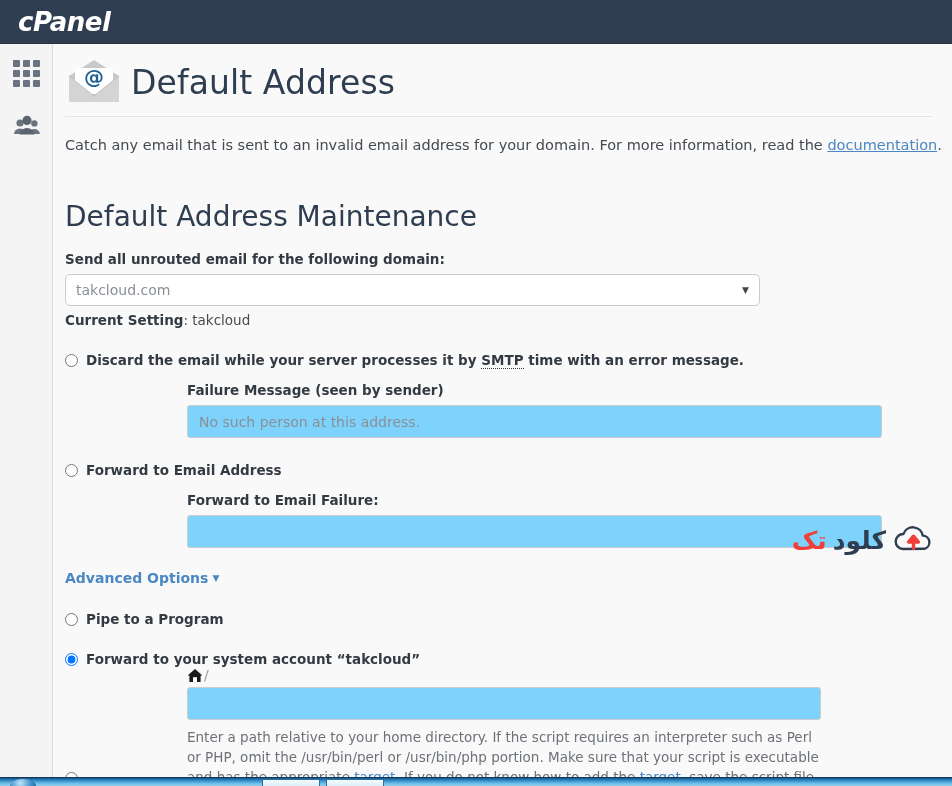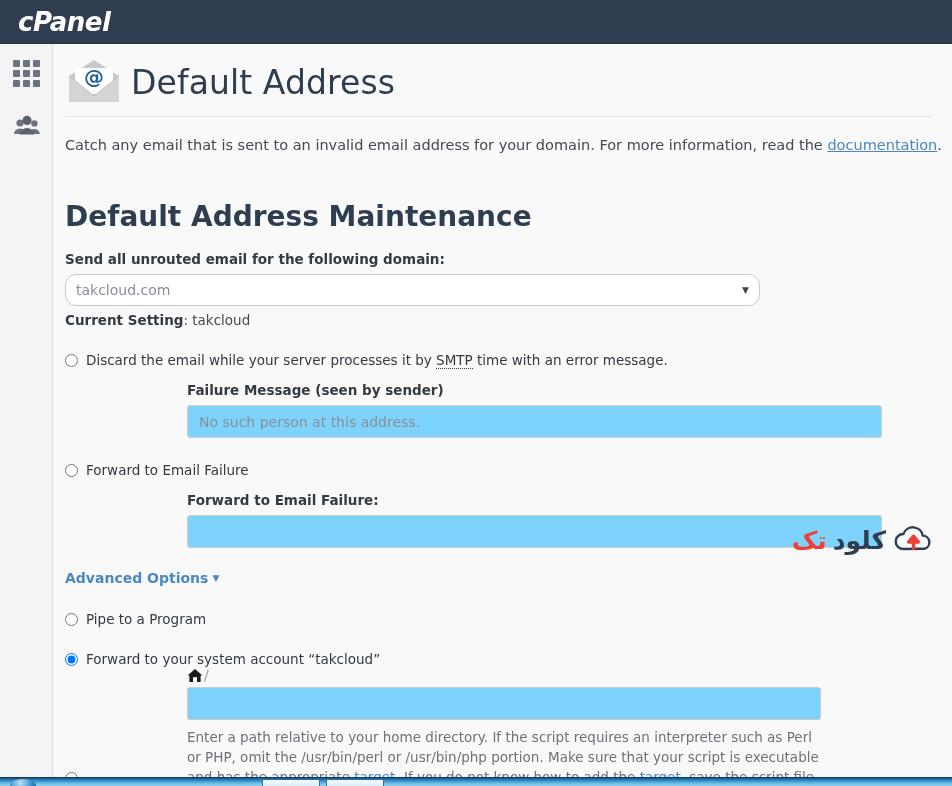--- a/index.html
+++ b/index.html
@@ -76,37 +76,37 @@
     font-size: 14.5px;
     color: #444a52;
     padding: 18px 0 0 0;
     line-height: 1.4;
   }
   a.link { color: #4b87c3; cursor: pointer; }
   a.link.plain { text-decoration: none; }
 
   h2.section-title {
     font-size: 28px;
-    font-weight: bold;
+    font-weight: normal;
     color: #2e3e50;
     margin: 45px 0 18px 0;
   }
 
   .field-label {
     font-size: 13.5px;
     font-weight: bold;
     color: #333a42;
     margin-bottom: 7px;
   }
 
   select.domain-select,
   .fake-select {
     width: 695px; height: 32px;
     border: 1px solid #ccc;
-    border-radius: 11px;
+    border-radius: 5px;
     background: #ffffff;
     color: #8a8f96;
     font-size: 14px;
     padding: 4px 10px;
     font-family: "DejaVu Sans", "Liberation Sans", sans-serif;
     position: relative;
     display: flex; align-items: center;
     cursor: pointer;
   }
   .fake-select .caret {
@@ -120,21 +120,21 @@
     color: #4a4a4a;
     margin-top: 6px;
   }
   .current-setting b { color: #333a42; }
 
   .radio-row {
     display: flex; align-items: center;
     margin-top: 24px;
   }
   .radio-row .radio-label {
-    font-size: 13.5px; font-weight: normal; color: #333a42;
+    font-size: 13.5px; font-weight: bold; color: #333a42;
     margin-left: 8px; cursor: pointer;
   }
   input[type=radio] { margin: 0; cursor: pointer; }
 
   abbr.smtp {
     text-decoration: none;
     border-bottom: 1px dotted #333a42;
     cursor: help;
   }
 
@@ -290,21 +290,21 @@
     </div>
 
     <div class="indent">
       <div class="sub-label">Failure Message (seen by sender)</div>
       <input class="text-field" type="text" placeholder="No such person at this address." style="">
     </div>
 
     
     <div class="radio-row">
       <input type="radio" name="defaddr" style="">
-      <span class="radio-label">Forward to Email Failure</span>
+      <span class="radio-label">Forward to Email Address</span>
     </div>
 
     <div class="indent">
       <div class="sub-label">Forward to Email Failure:</div>
       <input class="text-field" type="text" placeholder="" style="">
     </div>
 
     
     <div class="advanced-toggle"><span>Advanced Options</span><span class="tri">▼</span></div>
 

